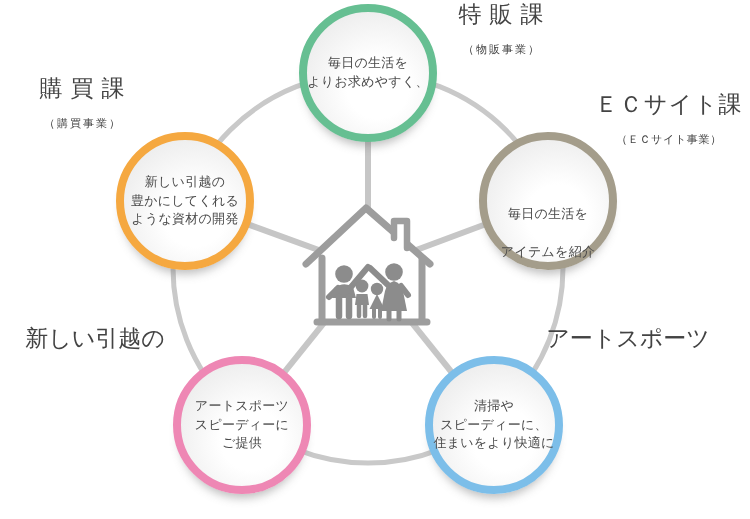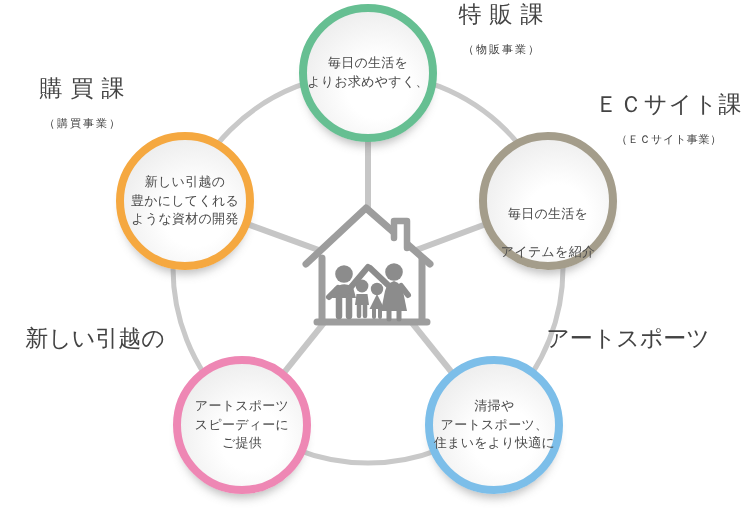--- a/index.html
+++ b/index.html
@@ -86,23 +86,23 @@
       <span>よりお求めやすく、</span><br>
       </p>
   </div>
 
   <div class="bubble bubble-ec" style="border-color: rgb(164, 157, 139); align-items: flex-end;">
     <p class="bubble-text"><span>毎日の生活を</span><br>
       <br>
       <span>アイテムを紹介</span></p>
   </div>
 
-  <div class="bubble bubble-amenity" style="border-color: rgb(124, 190, 233); justify-content: flex-end;">
+  <div class="bubble bubble-amenity" style="border-color: rgb(124, 190, 233);">
     <p class="bubble-text"><span>清掃や</span><br>
-      <span>アートスポーツ、</span><br>
+      <span>スピーディーに、</span><br>
       <span>住まいをより快適に</span></p>
   </div>
 
   <div class="bubble bubble-artsports" style="border-color: rgb(238, 135, 180);">
     <p class="bubble-text"><span>アートスポーツ</span><br>
       <span>スピーディーに</span><br>
       <span>ご提供</span></p>
   </div>
 
   <div class="bubble bubble-kobai" style="border-color: rgb(245, 168, 64);">

